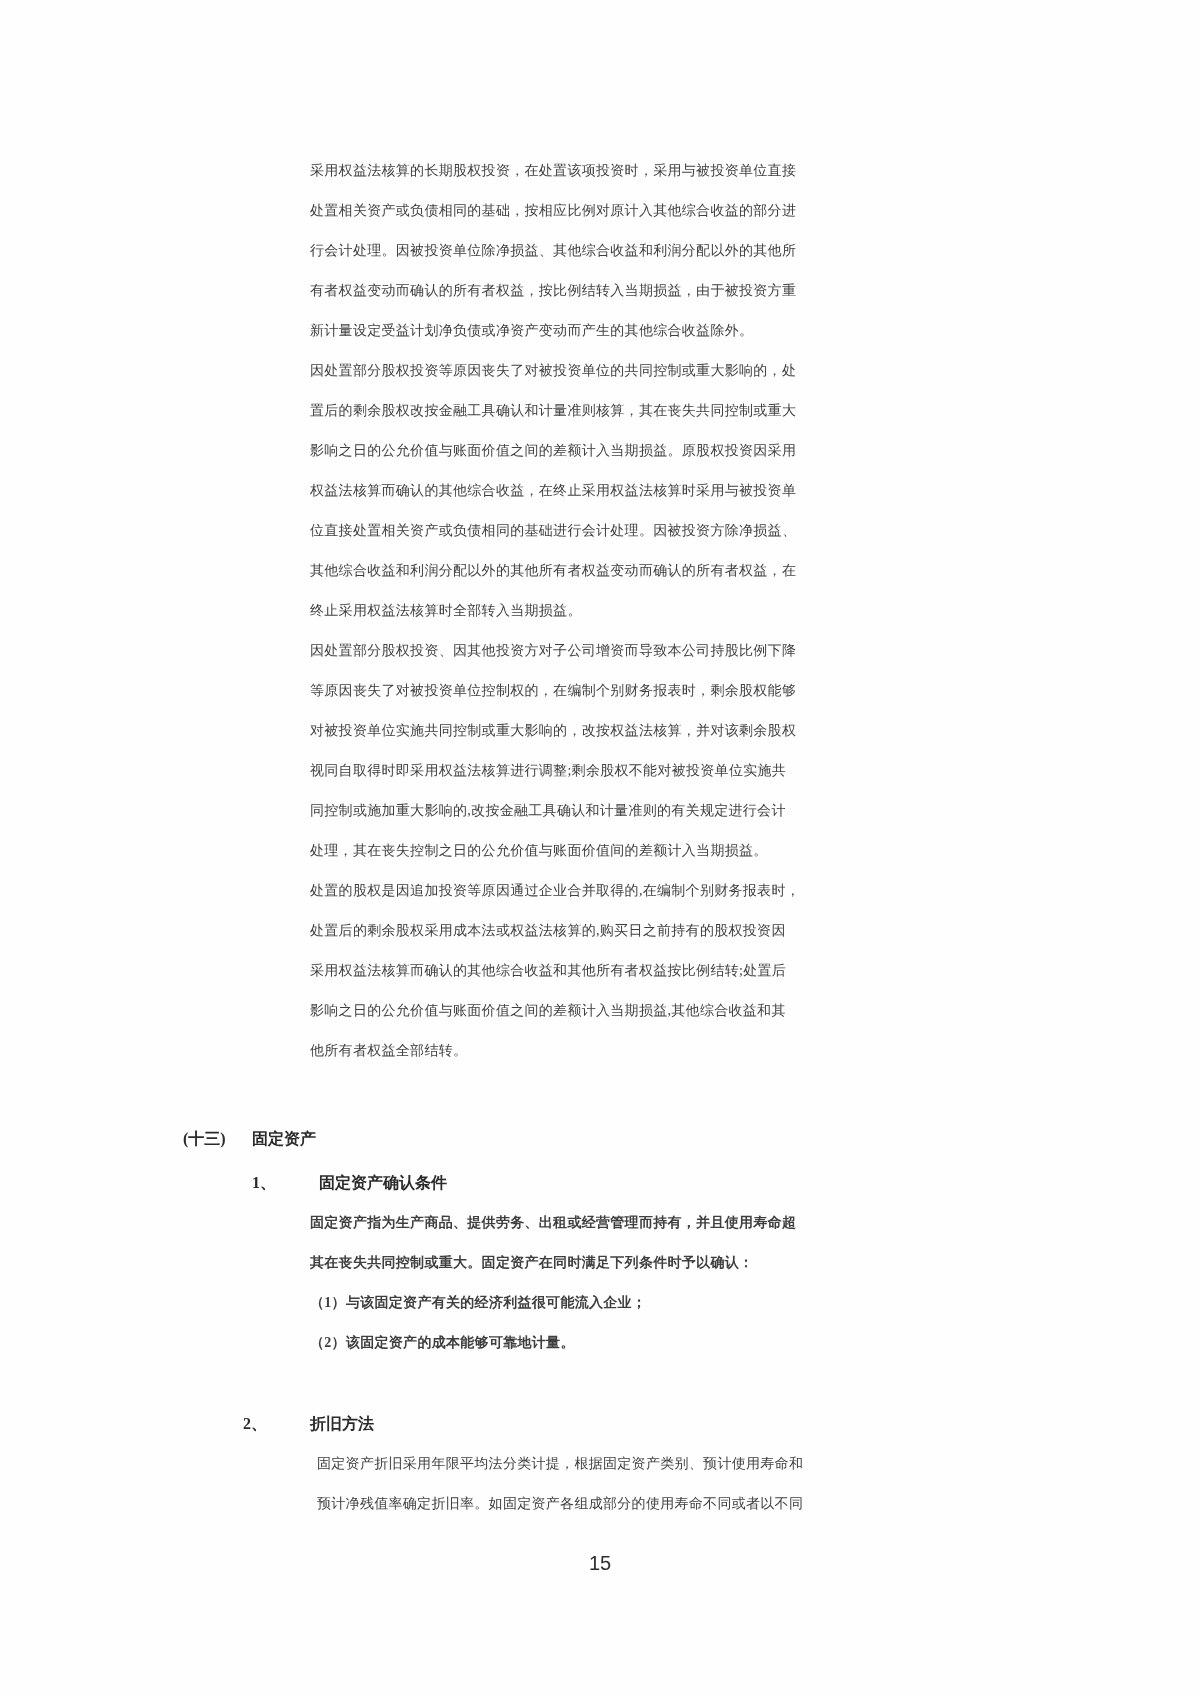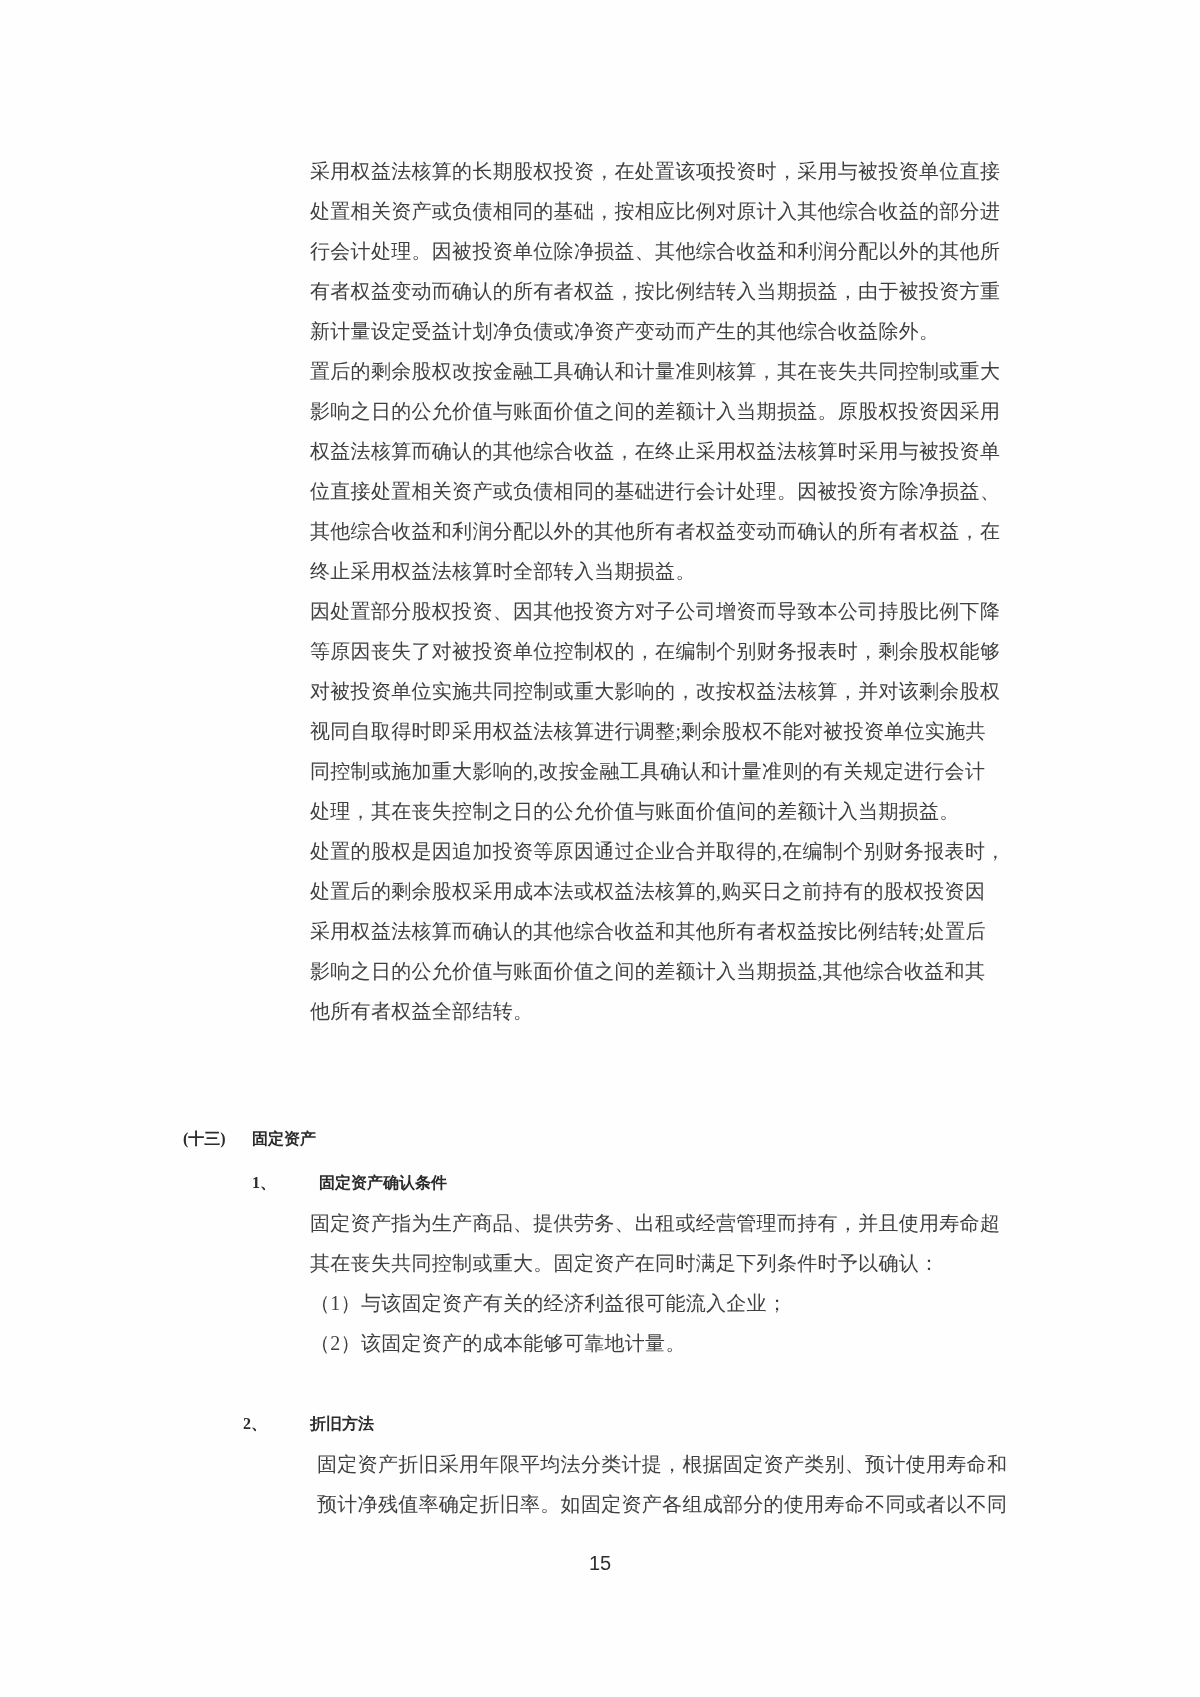--- a/index.html
+++ b/index.html
@@ -13,39 +13,39 @@
     color:#3f3f3f;
   }
   .textcol{
     position:absolute;
     left:310px;top:151px;
     width:730px;
   }
   .line{
     height:40px;
     line-height:40px;
-    font-size:20px;
+    font-size:14px;
     letter-spacing:0.3px;
     white-space:nowrap;
     color:#3f3f3f;
   }
   .heading-row{
     position:absolute;
     height:40px;line-height:40px;
     font-weight:700;
     font-size:16px;
     color:#2b2b2b;
     white-space:nowrap;
   }
   .section-row{left:183px;top:1119px;}
   .section-row .sec-label{display:inline-block;width:69px;}
   .sub1-row{left:252px;top:1163px;}
   .sub2-row{left:243px;top:1404px;}
   .sub-num{display:inline-block;width:67px;}
-  .sub1-lines{position:absolute;left:310px;top:1203px;width:730px;}
+  .sub1-lines{position:absolute;left:310px;top:1203px;width:730px;font-weight:bold;}
   .sub2-lines{position:absolute;left:310px;top:1444px;width:730px;margin-left:7px;}
   .page-number{
     position:absolute;
     left:0;top:1549px;width:1200px;
     text-align:center;
     font-family:Liberation Sans, sans-serif;
     font-size:20px;line-height:28px;
     color:#2f2f2f;
   }
 </style>
@@ -56,20 +56,21 @@
 
   <div class="textcol">
     <div>
         <div class="line">采用权益法核算的长期股权投资，在处置该项投资时，采用与被投资单位直接</div>
         <div class="line">处置相关资产或负债相同的基础，按相应比例对原计入其他综合收益的部分进</div>
         <div class="line">行会计处理。因被投资单位除净损益、其他综合收益和利润分配以外的其他所</div>
         <div class="line">有者权益变动而确认的所有者权益，按比例结转入当期损益，由于被投资方重</div>
         <div class="line">新计量设定受益计划净负债或净资产变动而产生的其他综合收益除外。</div>
       </div>
     <div>
+        <div class="line">因处置部分股权投资等原因丧失了对被投资单位的共同控制或重大影响的，处</div>
         <div class="line">置后的剩余股权改按金融工具确认和计量准则核算，其在丧失共同控制或重大</div>
         <div class="line">影响之日的公允价值与账面价值之间的差额计入当期损益。原股权投资因采用</div>
         <div class="line">权益法核算而确认的其他综合收益，在终止采用权益法核算时采用与被投资单</div>
         <div class="line">位直接处置相关资产或负债相同的基础进行会计处理。因被投资方除净损益、</div>
         <div class="line">其他综合收益和利润分配以外的其他所有者权益变动而确认的所有者权益，在</div>
         <div class="line">终止采用权益法核算时全部转入当期损益。</div>
       </div>
     <div>
         <div class="line">因处置部分股权投资、因其他投资方对子公司增资而导致本公司持股比例下降</div>
         <div class="line">等原因丧失了对被投资单位控制权的，在编制个别财务报表时，剩余股权能够</div>

